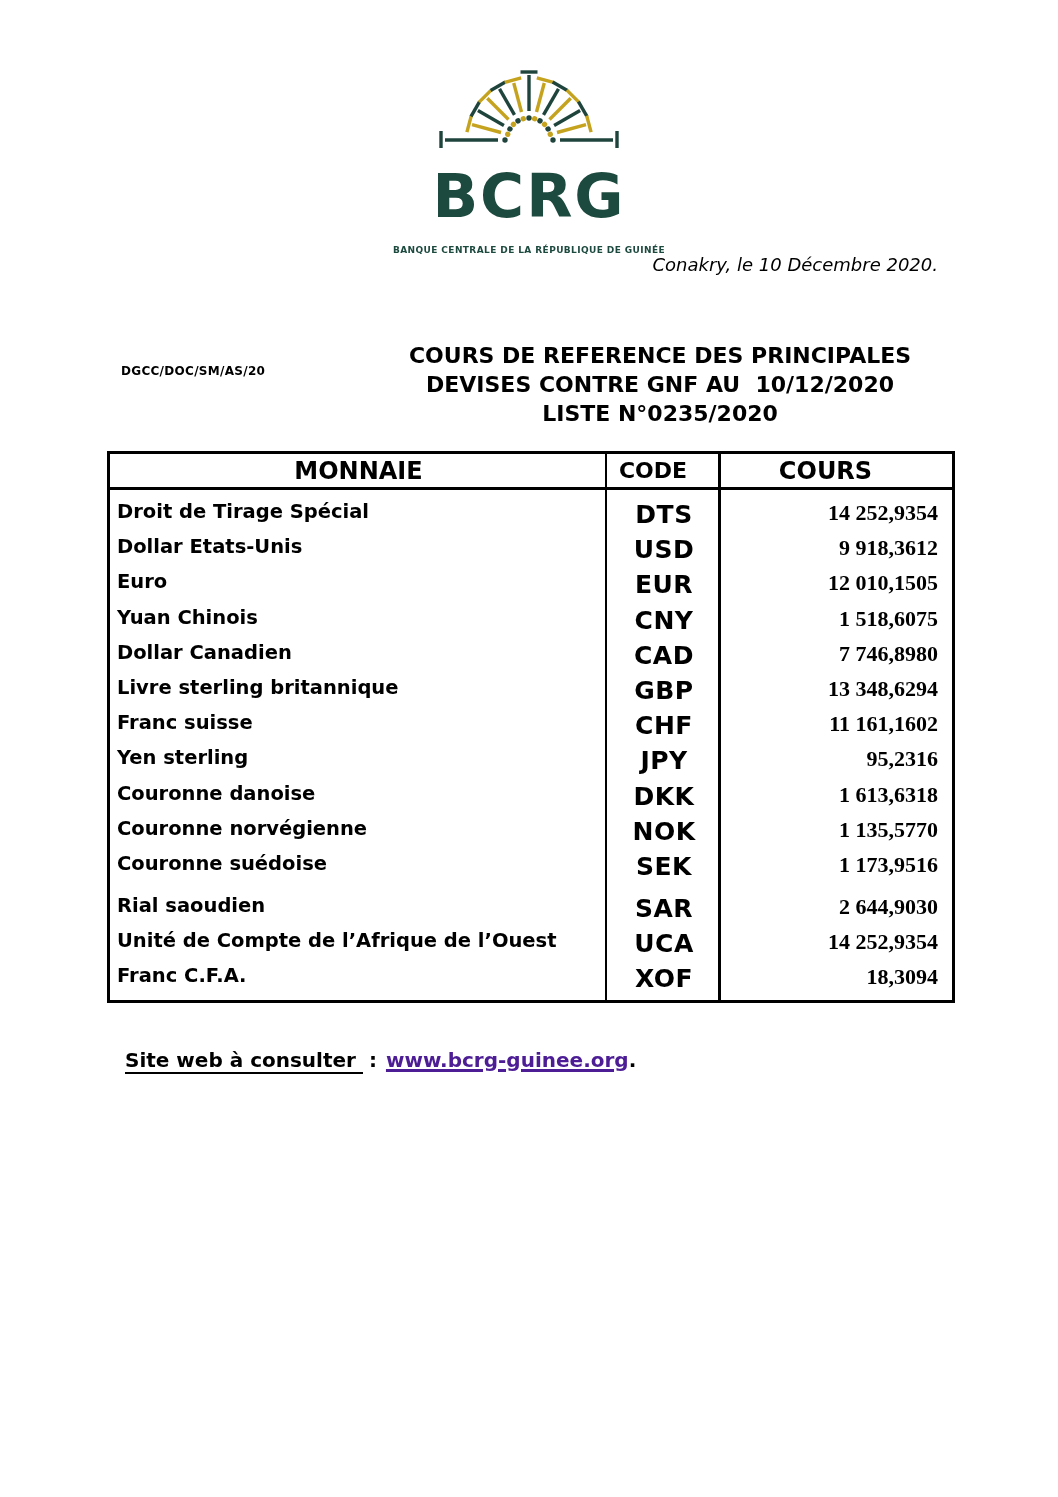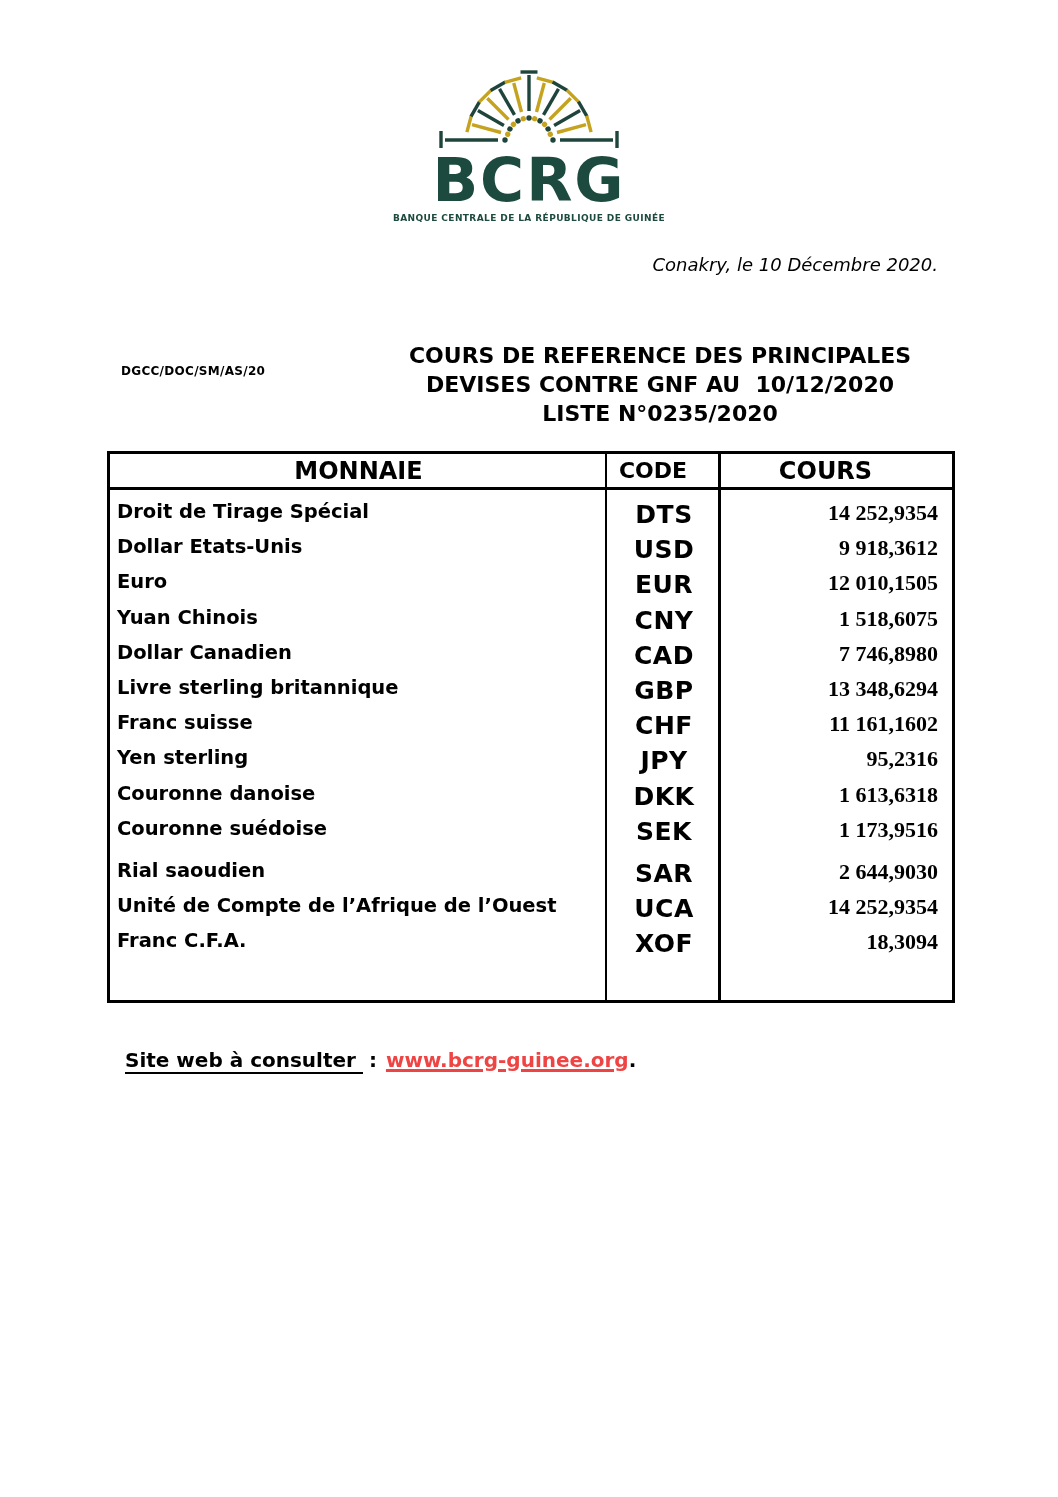--- a/index.html
+++ b/index.html
@@ -18,20 +18,21 @@
 
   
   .logo {
     position: absolute;
     top: 48px;
     left: 0;
     right: 0;
     display: flex;
     flex-direction: column;
     align-items: center;
+    gap: 16px;
   }
   .sunburst { display: block; }
   .ray-g line { stroke: #1f443c; stroke-width: 3.4; }
   .ray-g circle { fill: #1f443c; }
   .ray-y line { stroke: #c5a31f; stroke-width: 3.4; }
   .ray-y circle { fill: #c5a31f; }
   .wordmark {
     margin-top: 2px;
     font-size: 60px;
     line-height: 1;
@@ -153,21 +154,21 @@
     font-weight: bold;
     white-space: nowrap;
   }
   .underlined {
     border-bottom: 2.5px solid #000;
     padding-right: 7px;
   }
   .colon { margin-left: 6px; }
   .site-link {
     margin-left: 9px;
-    color: #ef4444;
+    color: #4c1d95;
     text-decoration: underline;
     text-decoration-thickness: 2.5px;
     cursor: pointer;
   }
 </style>
 </head>
 <body>
 
 <div class="page">
 
@@ -306,20 +307,25 @@
         <div class="td-monnaie">Yen sterling</div>
         <div class="td-code">JPY</div>
         <div class="td-cours">95,2316</div>
       </div>
       <div class="tr">
         <div class="td-monnaie">Couronne danoise</div>
         <div class="td-code">DKK</div>
         <div class="td-cours">1 613,6318</div>
       </div>
       <div class="tr">
+        <div class="td-monnaie">Couronne norvégienne</div>
+        <div class="td-code">NOK</div>
+        <div class="td-cours">1 135,5770</div>
+      </div>
+      <div class="tr">
         <div class="td-monnaie">Couronne suédoise</div>
         <div class="td-code">SEK</div>
         <div class="td-cours">1 173,9516</div>
       </div>
       <div class="tr gap-above">
         <div class="td-monnaie">Rial saoudien</div>
         <div class="td-code">SAR</div>
         <div class="td-cours">2 644,9030</div>
       </div>
       <div class="tr">

